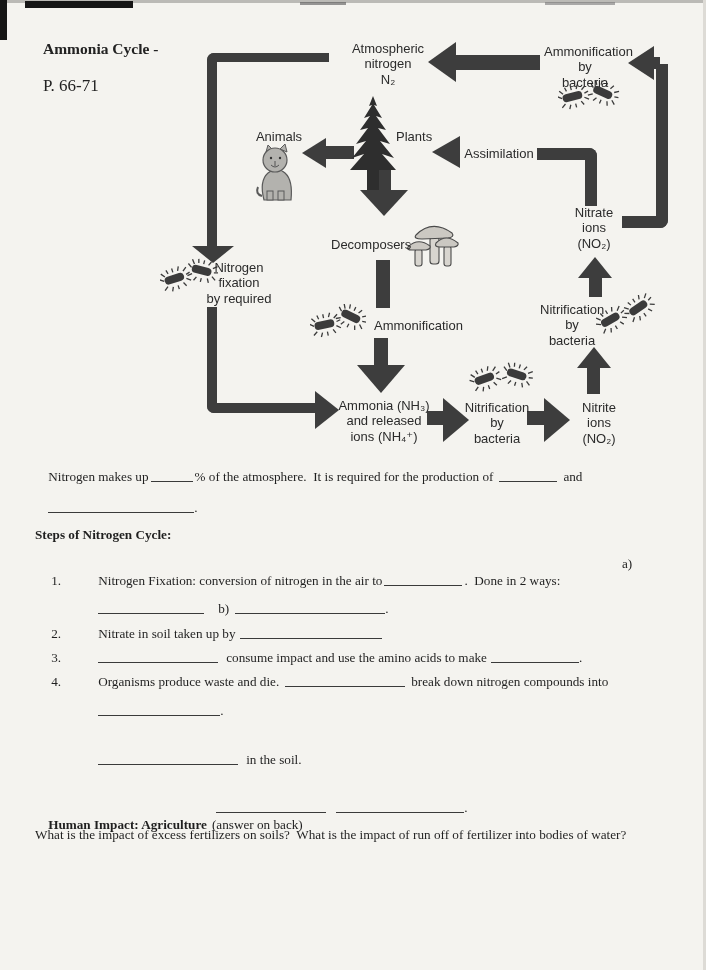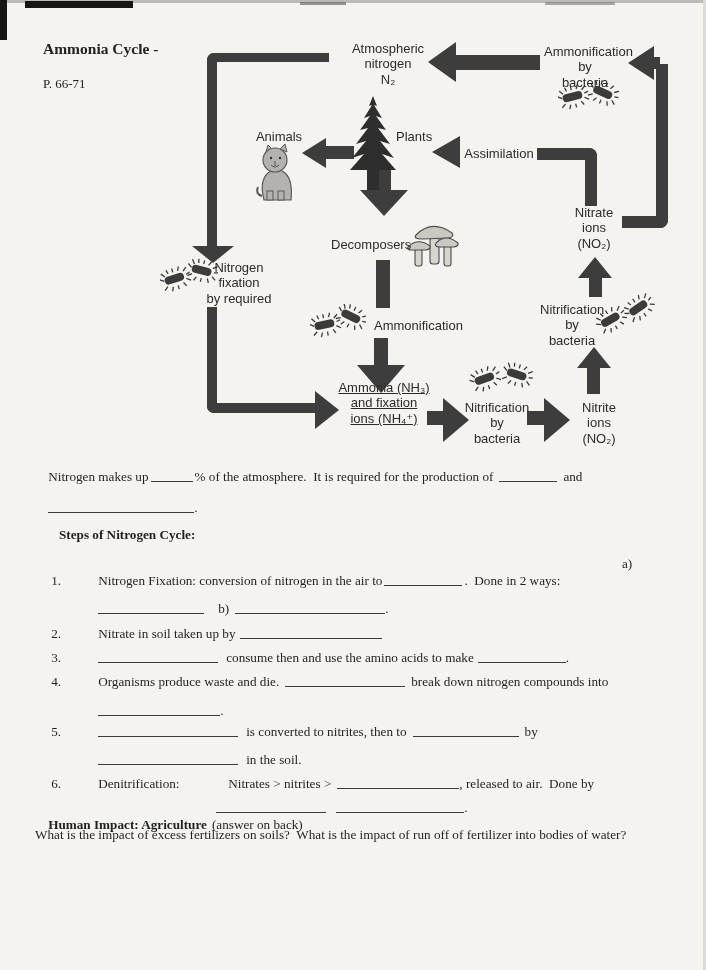--- a/index.html
+++ b/index.html
@@ -50,21 +50,21 @@
   <svg width="0" height="0" style="position:absolute" aria-hidden="true">
     <defs>
       <g id="germ">
         <path d="M4 10 L0 7 M6 6 L3 2 M10 4 L9 0 M15 4 L15 0 M20 4 L22 0 M25 6 L29 3 M27 10 L31 9 M26 14 L30 17 M22 17 L24 21 M16 18 L16 22 M11 18 L9 22 M6 16 L2 19" stroke="#3b3b3b" stroke-width="1.3" fill="none"></path>
         <rect x="4.5" y="6.5" width="20" height="8" rx="4" fill="#3b3b3b"></rect>
       </g>
     </defs>
   </svg>
 
   <div style="position:absolute;left:43px;top:40px;font-size:15.5px;font-weight:bold;">Ammonia Cycle -</div>
-  <div style="position:absolute;left:43px;top:76px;font-size:13px;">P. 66-71</div>
+  <div style="position:absolute;left:43px;top:76px;font-size:17px;">P. 66-71</div>
 
   <div class="lpath" style="left:207px;top:53px;width:112px;height:185px;border-left:10px solid #3d3d3d;border-top:9px solid #3d3d3d;border-top-left-radius:7px;"></div>
   <div class="tri tri-down" style="left:192px;top:246px;border-width:17px 21px 0 21px;"></div>
 
   <div class="lpath" style="left:207px;top:307px;width:100px;height:96px;border-left:10px solid #3d3d3d;border-bottom:10px solid #3d3d3d;border-bottom-left-radius:7px;"></div>
   <div class="tri tri-right" style="left:315px;top:391px;border-width:19px 0 19px 24px;"></div>
 
   <div class="tri tri-left" style="left:428px;top:42px;border-width:20px 28px 20px 0;"></div>
   <div class="shaft" style="left:454px;top:55px;width:86px;height:15px;"></div>
 
@@ -182,74 +182,68 @@
 
   <div class="dlabel" style="left:331px;top:237px;width:78px;">Decomposers</div>
   <div class="dlabel" style="left:374px;top:318px;width:88px;text-align:left;">Ammonification</div>
 
   <div class="dlabel" style="left:204px;top:260px;width:70px;">
     <div>Nitrogen</div>
     <div>fixation</div>
     <div>by required</div>
   </div>
 
-  <div class="dlabel" style="left:336px;top:380px;width:96px;text-decoration:underline;">
+  <div class="dlabel" style="left:336px;top:398px;width:96px;">
     <div>Ammonia (NH₃)</div>
-    <div>and fixation</div>
+    <div>and released</div>
     <div>ions (NH₄⁺)</div>
   </div>
 
   <div class="dlabel" style="left:464px;top:400px;width:66px;">
     <div>Nitrification</div>
     <div>by</div>
     <div>bacteria</div>
   </div>
 
   <div class="tline" style="left:35px;top:452px;">
     <span>Nitrogen makes up</span><span class="blank" style="width:42px;margin:0 2px;"></span><span>% of the atmosphere.  It is required for the production of</span><span class="blank" style="width:58px;margin:0 6px;"></span><span>and</span>
   </div>
   <div class="tline" style="left:35px;top:483px;">
     <span class="blank" style="width:146px;"></span><span>.</span>
   </div>
 
-  <div class="tline bold" style="left:35px;top:527px;margin-left:24px;">Steps of Nitrogen Cycle:</div>
+  <div class="tline bold" style="left:35px;top:527px;">Steps of Nitrogen Cycle:</div>
 
   <div class="tline" style="top:556px;">
     <span class="num">1.</span><span>Nitrogen Fixation: conversion of nitrogen in the air to</span><span class="blank" style="width:78px;margin:0 2px;"></span><span>.  Done in 2 ways:</span>
     <span style="position:absolute;left:584px;top:0;">a)</span>
   </div>
   <div class="tline" style="left:85px;top:584px;">
     <span class="blank" style="width:106px;margin-right:14px;"></span><span>b)</span><span class="blank" style="width:150px;margin-left:6px;"></span><span>.</span>
   </div>
 
   <div class="tline" style="top:609px;">
     <span class="num">2.</span><span>Nitrate in soil taken up by</span><span class="blank" style="width:142px;margin-left:4px;"></span>
   </div>
 
   <div class="tline" style="top:633px;">
-    <span class="num">3.</span><span class="blank" style="width:120px;margin-right:8px;"></span><span>consume then and use the amino acids to make</span><span class="blank" style="width:88px;margin-left:4px;"></span><span>.</span>
+    <span class="num">3.</span><span class="blank" style="width:120px;margin-right:8px;"></span><span>consume impact and use the amino acids to make</span><span class="blank" style="width:88px;margin-left:4px;"></span><span>.</span>
   </div>
 
   <div class="tline" style="top:657px;">
     <span class="num">4.</span><span>Organisms produce waste and die.</span><span class="blank" style="width:120px;margin:0 6px;"></span><span>break down nitrogen compounds into</span>
   </div>
   <div class="tline" style="left:85px;top:686px;">
     <span class="blank" style="width:122px;"></span><span>.</span>
   </div>
 
-  <div class="tline" style="top:707px;">
-    <span class="num">5.</span><span class="blank" style="width:140px;margin-right:8px;"></span><span>is converted to nitrites, then to</span><span class="blank" style="width:106px;margin:0 6px;"></span><span>by</span>
-  </div>
   <div class="tline" style="left:85px;top:735px;">
     <span class="blank" style="width:140px;margin-right:8px;"></span><span>in the soil.</span>
   </div>
 
-  <div class="tline" style="top:759px;">
-    <span class="num">6.</span><span style="display:inline-block;width:130px;">Denitrification:</span><span>Nitrates &gt; nitrites &gt;</span><span class="blank" style="width:122px;margin-left:6px;"></span><span>, released to air.  Done by</span>
-  </div>
   <div class="tline" style="left:203px;top:783px;">
     <span class="blank" style="width:110px;margin-right:10px;"></span><span class="blank" style="width:128px;"></span><span>.</span>
   </div>
 
   <div class="tline" style="left:35px;top:827px;">What is the impact of excess fertilizers on soils?  What is the impact of run off of fertilizer into bodies of water?</div>
   <div class="tline" style="left:35px;top:801px;">
     <span class="bold">Human Impact: Agriculture</span><span style="margin-left:5px;">(answer on back)</span>
   </div>
 
 </div>

